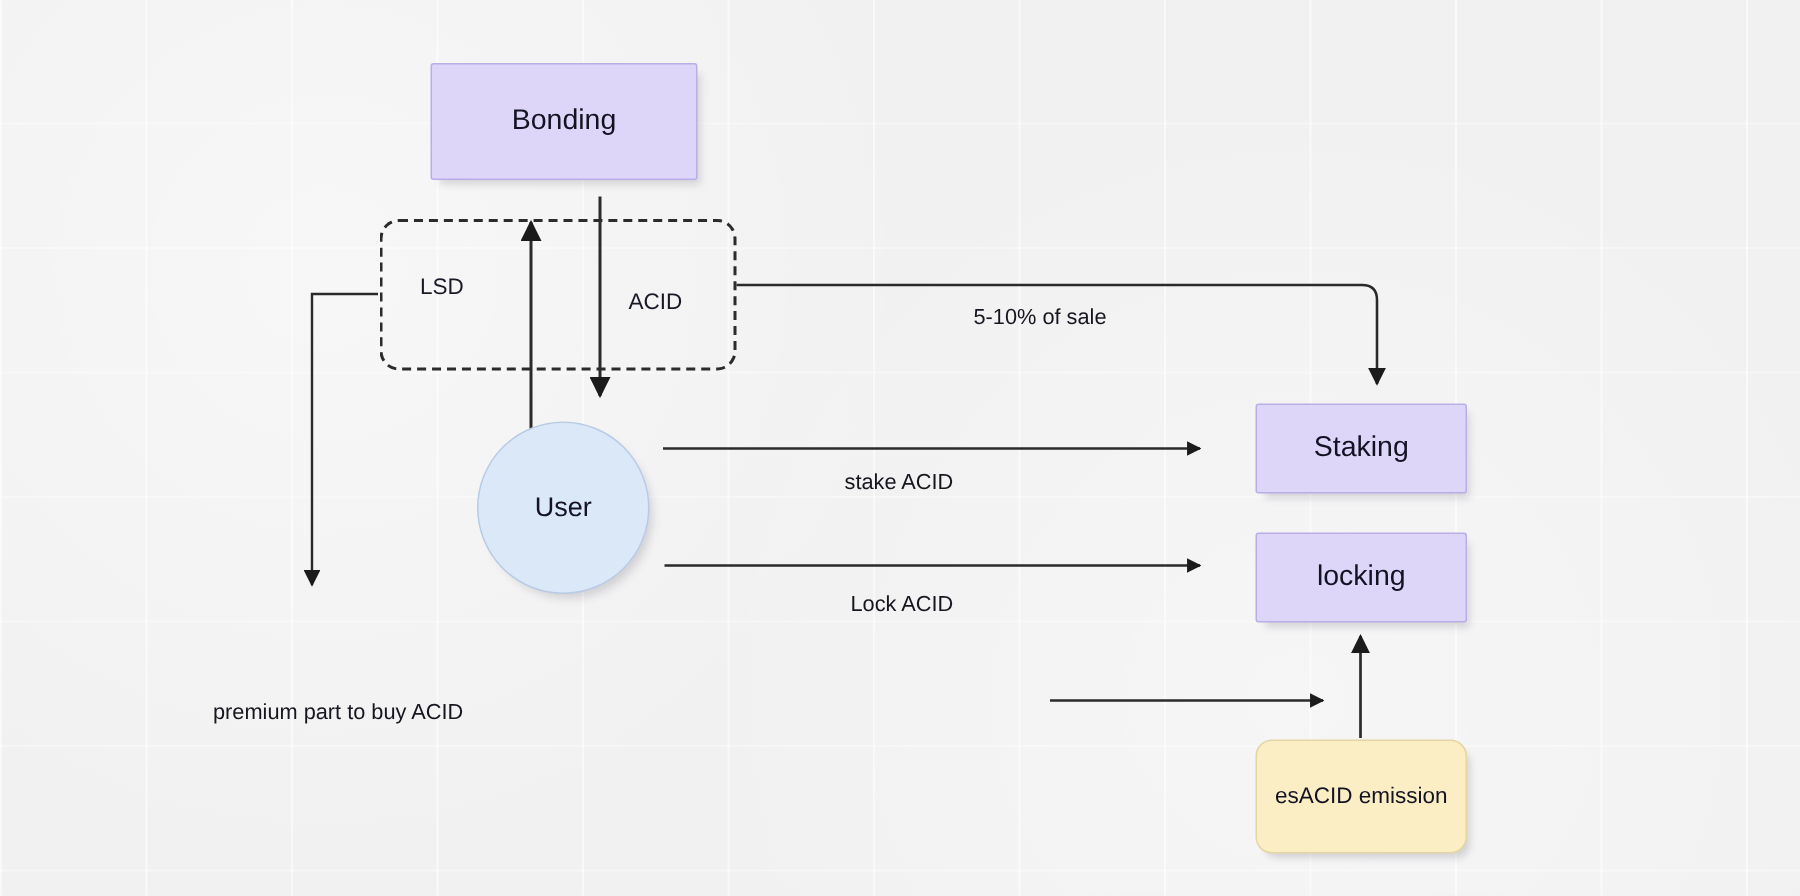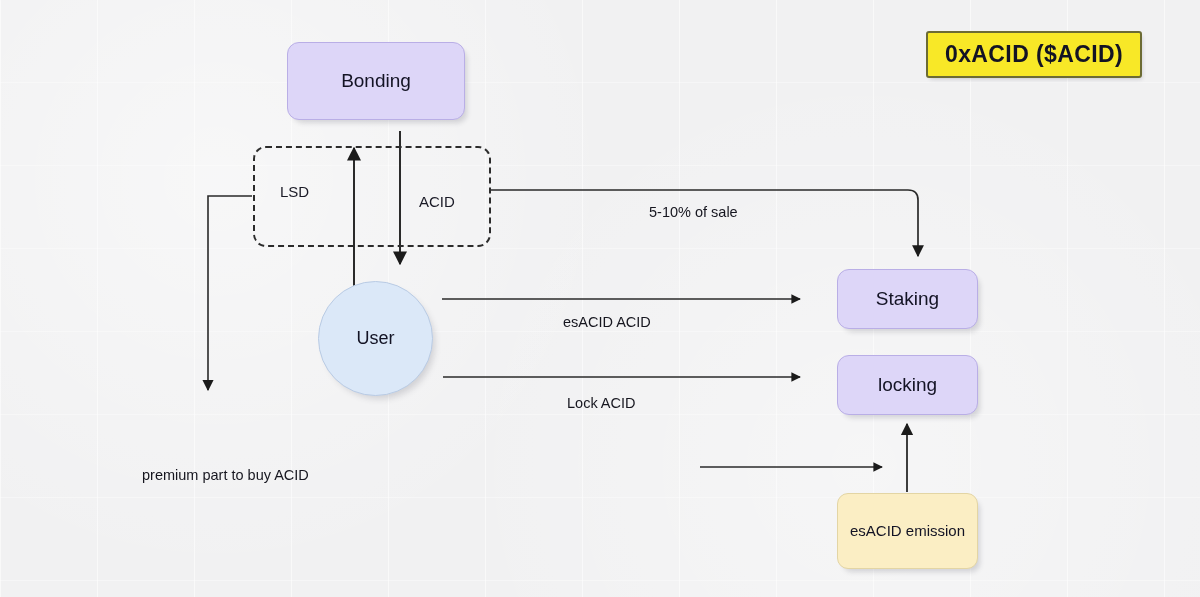--- a/index.html
+++ b/index.html
@@ -41,21 +41,21 @@
     box-sizing: border-box;
     display: flex;
     align-items: center;
     justify-content: center;
     text-align: center;
     color: #131324;
     line-height: 1.25;
   }
 
   .node-rect {
-    border-radius: 12px;
+    border-radius: 2px;
     border: 1px solid #b9aee6;
     background: #ddd6f8;
     box-shadow: 4px 5px 5px -2px rgba(60,60,80,0.18);
   }
 
   .node-circle {
     border-radius: 50%;
     border: 1px solid #b9cbe4;
     background: #dbe8f8;
     box-shadow: 4px 5px 6px -2px rgba(60,60,80,0.18);
@@ -181,20 +181,19 @@
   <div class="node node-rect" id="node-bonding">Bonding</div>
 
   <div class="node node-circle" id="node-user">User</div>
 
   <div class="node node-rect" id="node-staking">Staking</div>
 
   <div class="node node-rect" id="node-locking">locking</div>
 
   <div class="node node-cream" id="node-esacid">esACID emission</div>
 
-  <div class="node node-title" id="node-title-box">0xACID ($ACID)</div>
 
   <div class="edge-label" id="label-sale">5-10% of sale</div>
-  <div class="edge-label" id="label-stake">esACID ACID</div>
+  <div class="edge-label" id="label-stake">stake ACID</div>
   <div class="edge-label" id="label-lock">Lock ACID</div>
   <div class="edge-label" id="label-premium">premium part to buy ACID</div>
 
 </div>
 
 </body></html>

